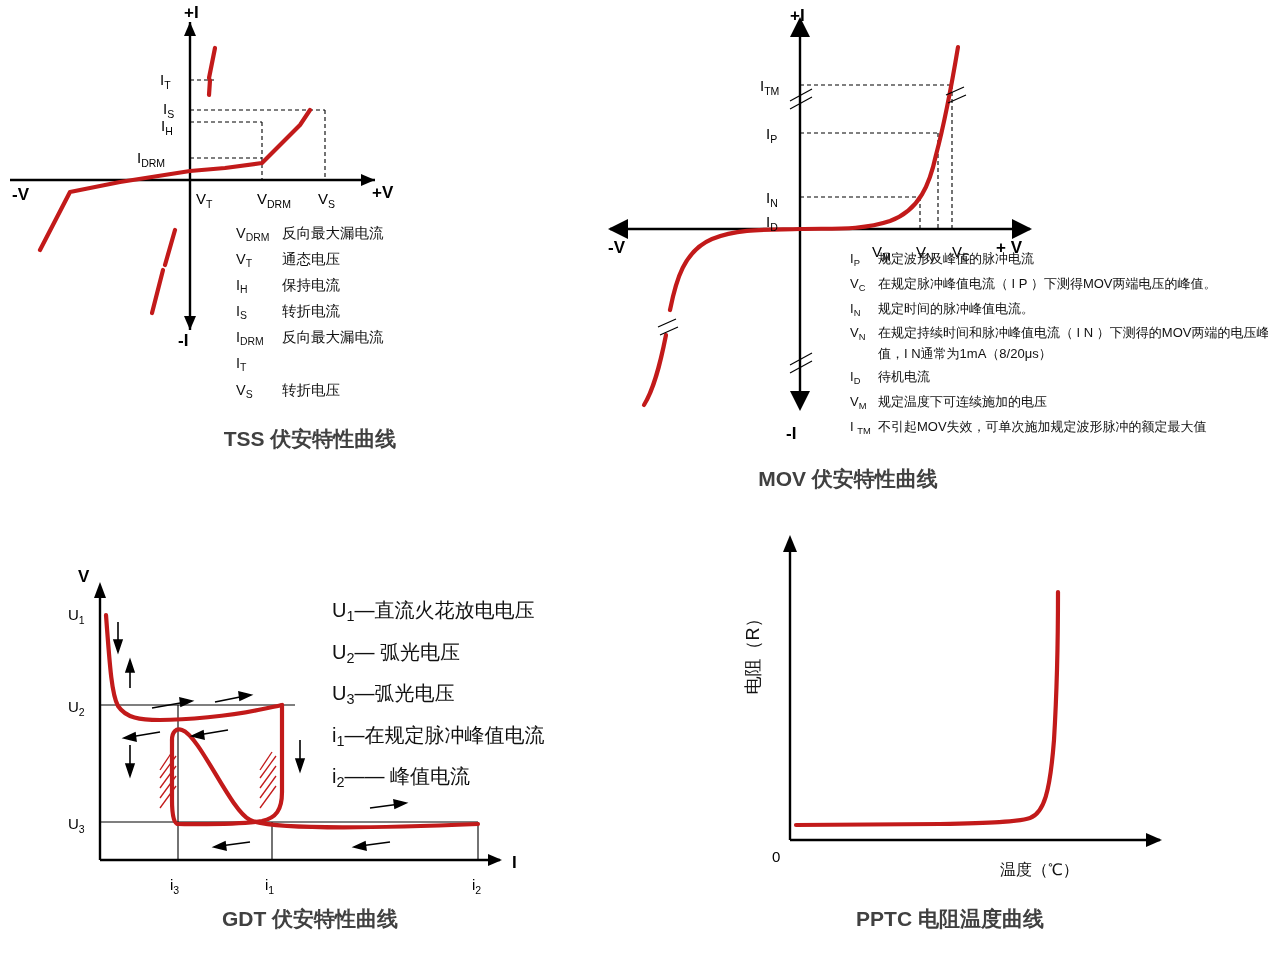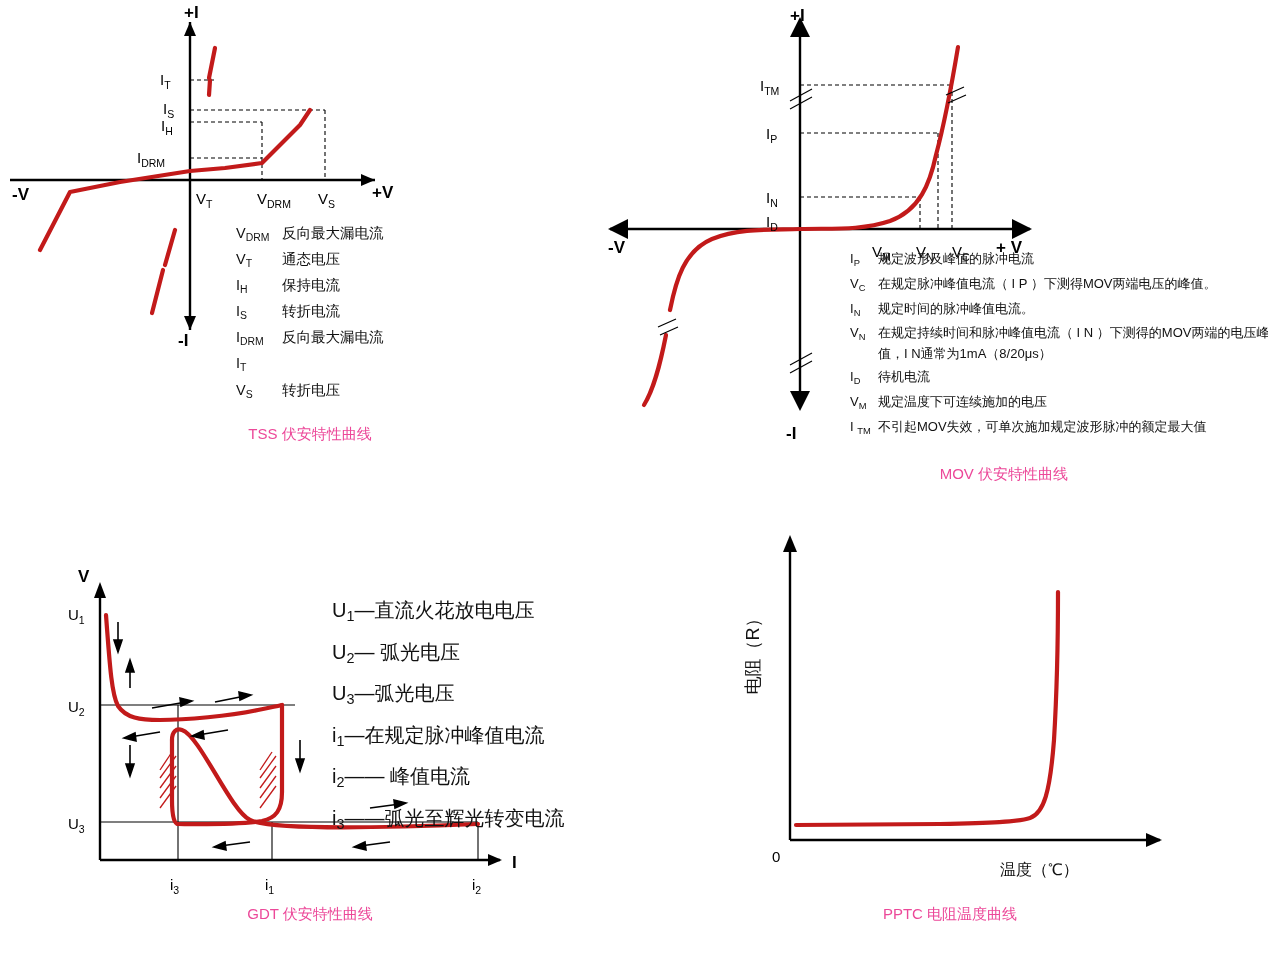--- a/index.html
+++ b/index.html
@@ -7,23 +7,23 @@
     width:1268px;height:958px;
     background:#ffffff;
     font-family:"Liberation Sans", sans-serif;
     color:#111;
     position:relative;
     overflow:hidden;
   }
   .panel{position:absolute;}
   .caption{
     text-align:center;
-    font-size:15px;
-    color:#ec4899;
-    font-weight:400;
+    font-size:21px;
+    color:#404040;
+    font-weight:700;
   }
   .legend{font-size:14.5px;line-height:1.55;color:#111;}
   .legend-row{display:flex;margin-bottom:2px;}
   .legend-sym{width:46px;flex:0 0 46px;text-align:left;white-space:nowrap;}
   .legend-sym.w28{width:28px;flex:0 0 28px;}
   .legend-txt{flex:1;}
   sub{font-size:0.72em;vertical-align:-0.28em;}
   svg{display:block;overflow:visible;}
   .axis{stroke:#000;stroke-width:2.4;fill:none;}
   .curve{stroke:#c21a1a;stroke-width:4.2;fill:none;stroke-linecap:round;stroke-linejoin:round;}
@@ -185,21 +185,21 @@
     <div class="legend-row">
       <span class="legend-sym w28">V<sub>M</sub></span>
       <span class="legend-txt">规定温度下可连续施加的电压</span>
     </div>
     <div class="legend-row">
       <span class="legend-sym w28">I <sub>TM</sub></span>
       <span class="legend-txt">不引起MOV失效，可单次施加规定波形脉冲的额定最大值</span>
     </div>
   </div>
 
-  <div class="caption" style="position:absolute;left:68px;top:465px;width:400px;text-align:right;">MOV 伏安特性曲线</div>
+  <div class="caption" style="position:absolute;left:48px;top:465px;width:400px;">MOV 伏安特性曲线</div>
 </div>
 
 <div class="panel" style="left:0;top:520px;width:640px;height:420px;">
   <svg width="600" height="350" viewBox="0 0 600 350" style="position:absolute;left:0;top:40px;">
 
     <g>
       <line class="axis" x1="100" y1="300" x2="500" y2="300"></line>
       <polygon points="502,300 488,294 488,306" fill="#000"></polygon>
       <line class="axis" x1="100" y1="300" x2="100" y2="28"></line>
       <polygon points="100,22 94,38 106,38" fill="#000"></polygon>
@@ -268,21 +268,20 @@
     <text class="lbl" x="265" y="330" font-size="17">i<tspan class="lbl-sub" dy="4" font-size="12">1</tspan></text>
     <text class="lbl" x="472" y="330" font-size="17">i<tspan class="lbl-sub" dy="4" font-size="12">2</tspan></text>
   </svg>
 
   <div class="legend" style="position:absolute;left:332px;top:70px;width:300px;font-size:20px;line-height:2.05;">
     <div><span>U<sub>1</sub></span><span>—直流火花放电电压</span></div>
     <div><span>U<sub>2</sub></span><span>— 弧光电压</span></div>
     <div><span>U<sub>3</sub></span><span>—弧光电压</span></div>
     <div><span>i<sub>1</sub></span><span>—在规定脉冲峰值电流</span></div>
     <div><span>i<sub>2</sub></span><span>—— 峰值电流</span></div>
-    <div><span>i<sub>3</sub></span><span>——弧光至辉光转变电流</span></div>
   </div>
 
   <div class="caption" style="position:absolute;left:120px;top:385px;width:380px;">GDT 伏安特性曲线</div>
 </div>
 
 <div class="panel" style="left:700px;top:520px;width:568px;height:420px;">
   <svg width="520" height="350" viewBox="0 0 520 350" style="position:absolute;left:0;top:10px;">
     <g>
       <line class="axis" x1="90" y1="310" x2="460" y2="310" stroke-width="2.6"></line>
       <polygon points="462,310 446,303 446,317" fill="#000"></polygon>

